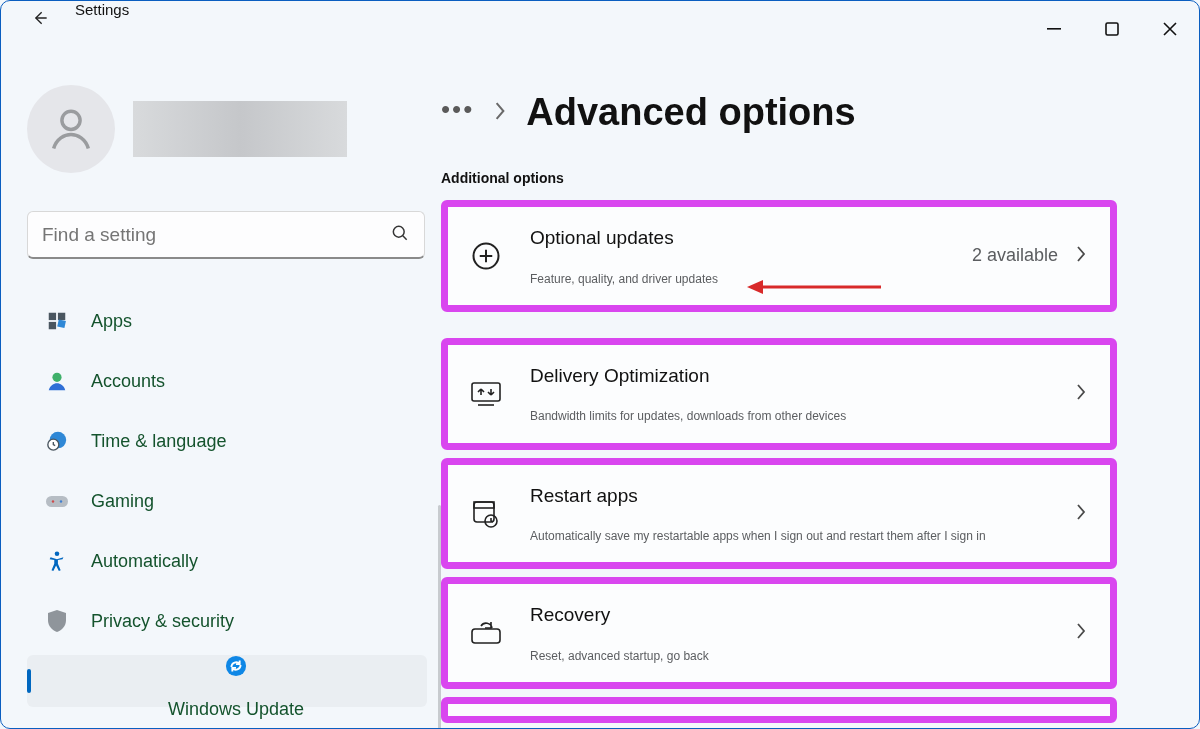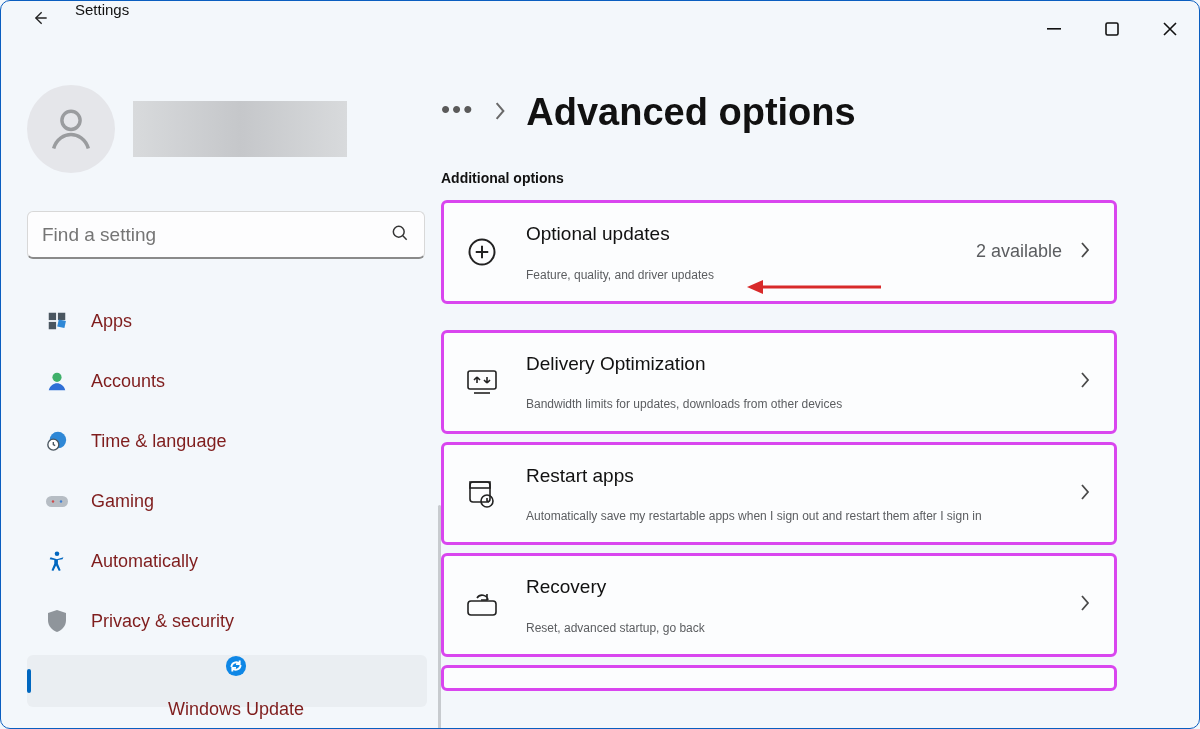--- a/index.html
+++ b/index.html
@@ -108,21 +108,21 @@
   .nav {
     margin-top: 36px;
     position: relative;
   }
   .nav-item {
     display:flex; align-items:center; gap:22px;
     height: 52px;
     padding-left: 18px;
     border-radius: 6px;
     font-size: 18px;
-    color:#7f1d1d;
+    color:#14532d;
     cursor: default;
   }
   .nav-item.active {
     background: #eaeef2;
     position: relative;
     flex-direction: column;
   }
   .nav-item.active::before {
     content:"";
     position:absolute; left:0; top:14px; bottom:14px;
@@ -157,21 +157,21 @@
   .section-header {
     font-size: 14px;
     font-weight: 600;
     margin-top: 36px;
     margin-bottom: 14px;
     color:#111;
   }
 
   .card {
     background:#fcfdfe;
-    border:3px solid #d946ef;
+    border:7px solid #d946ef;
     border-radius: 6px;
     padding: 18px 24px 18px 18px;
     display:flex;
     align-items:center;
     gap: 24px;
     margin-bottom: 8px;
     width: 676px;
   }
   .card-icon {
     width:40px; display:flex; align-items:center; justify-content:center;

